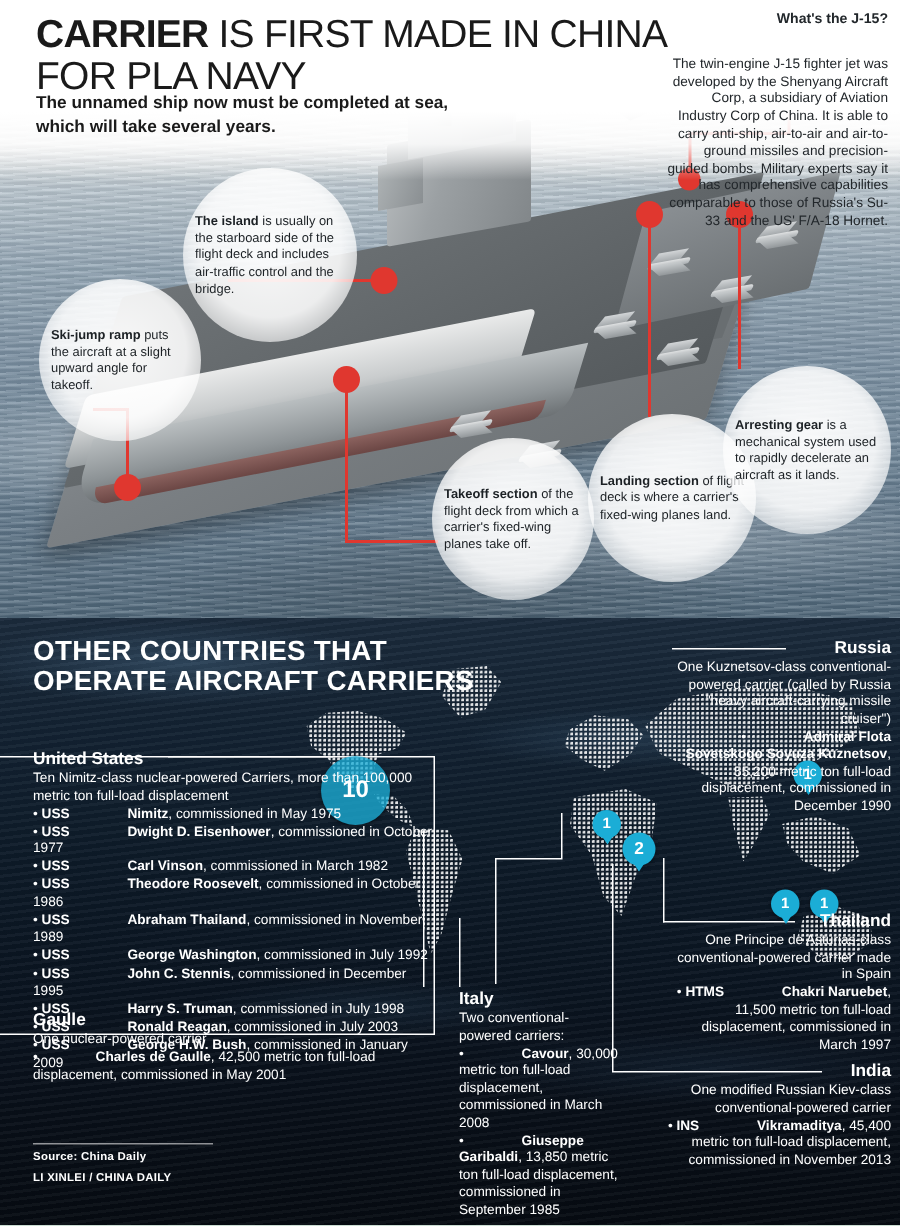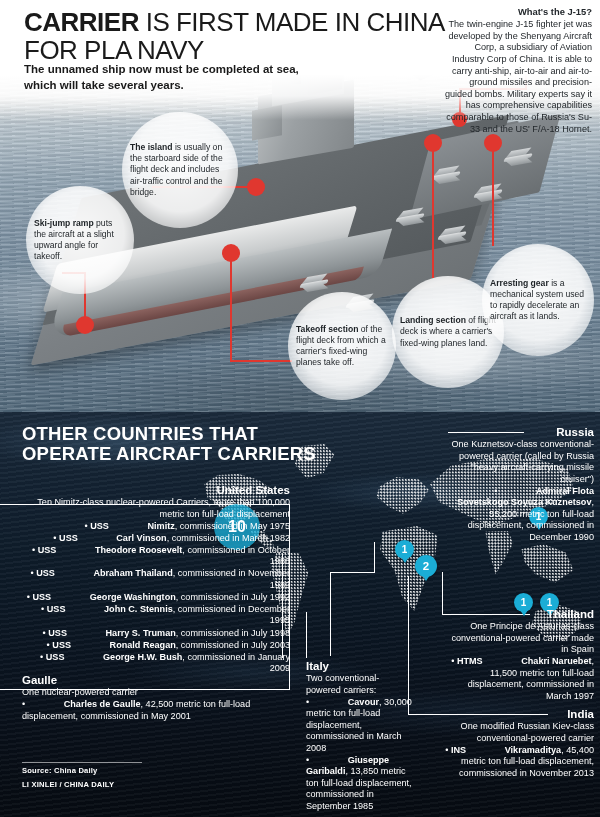--- a/index.html
+++ b/index.html
@@ -64,21 +64,21 @@
   #subhead {
     position:absolute; left:24px; top:62px; width:300px;
     font-size:11.5px; line-height:1.35; font-weight:700; color:#1a1a1a;
   }
 
   
   #j15 {
     position:absolute; right:8px; top:6px; width:150px;
     text-align:right; font-size:9.1px; line-height:1.28; color:#22272b;
   }
-  #j15 .ttl { font-weight:700; font-size:9.4px; display:block; margin-bottom:1px;text-align:right; }
+  #j15 .ttl { font-weight:700; font-size:9.4px; display:block; margin-bottom:19px;text-align:right; }
 
   
   #carrier { position:absolute; left:0; top:0; width:600px; height:424px; }
   .deck-main {
     position:absolute;
     left:55px; top:168px; width:440px; height:150px;
     background: linear-gradient(160deg,#8e9397 0%, #7b8084 45%, #6d7275 100%);
     transform: skewY(-11deg) skewX(-18deg);
     border-radius:3px;
     box-shadow: 0 6px 14px rgba(0,0,0,.35);
@@ -279,21 +279,21 @@
   .country .cname {
     font-weight:700; font-size:11.5px; color:#fff; display:block;
     margin-bottom:1px;
   }
   .country .cbody { font-size:9.1px; line-height:1.27; }
   .country .cbody i { font-style:italic;margin-left:36px; }
   .country .cbody b { font-weight:700; font-style:normal; }
   .country ul { list-style:none; }
   .country li { margin-top:.5px; }
 
-  #c-us    { left:22px;  top:72px;  width:268px;text-align:right; }
+  #c-us    { left:22px;  top:88px;  width:268px; }
   #c-france{ left:22px;  top:262px; width:268px; }
   #c-italy { left:306px; top:248px; width:108px; }
   #c-russia{ left:448px; top:14px;  width:146px; text-align:right; }
   #c-thai  { left:442px; top:196px; width:152px; text-align:right; }
   #c-india { left:438px; top:296px; width:156px; text-align:right; }
 
   
   .wline { position:absolute; background:#ffffff; }
   .wbox { position:absolute; border:1px solid #ffffff; }
 
@@ -497,20 +497,21 @@
     <div class="marker" style="left:540px;top:181px;width:19px;height:19px;font-size:10px;">
       <span>1</span>
       </div>
 
     <div class="country" id="c-us">
       <span class="cname">United States</span>
       <div class="cbody">
         <span>Ten Nimitz-class nuclear-powered Carriers, more than 100,000 metric ton full-load displacement</span>
         <ul id="list-us">
             <li>• <b>USS</b> <i><b>Nimitz</b></i><span>, commissioned in May 1975</span></li>
+            <li>• <b>USS</b> <i><b>Dwight D. Eisenhower</b></i><span>, commissioned in October 1977</span></li>
             <li>• <b>USS</b> <i><b>Carl Vinson</b></i><span>, commissioned in March 1982</span></li>
             <li>• <b>USS</b> <i><b>Theodore Roosevelt</b></i><span>, commissioned in October 1986</span></li>
             <li>• <b>USS</b> <i><b>Abraham Thailand</b></i><span>, commissioned in November 1989</span></li>
             <li>• <b>USS</b> <i><b>George Washington</b></i><span>, commissioned in July 1992</span></li>
             <li>• <b>USS</b> <i><b>John C. Stennis</b></i><span>, commissioned in December 1995</span></li>
             <li>• <b>USS</b> <i><b>Harry S. Truman</b></i><span>, commissioned in July 1998</span></li>
             <li>• <b>USS</b> <i><b>Ronald Reagan</b></i><span>, commissioned in July 2003</span></li>
             <li>• <b>USS</b> <i><b>George H.W. Bush</b></i><span>, commissioned in January 2009</span></li>
           </ul>
       </div>

